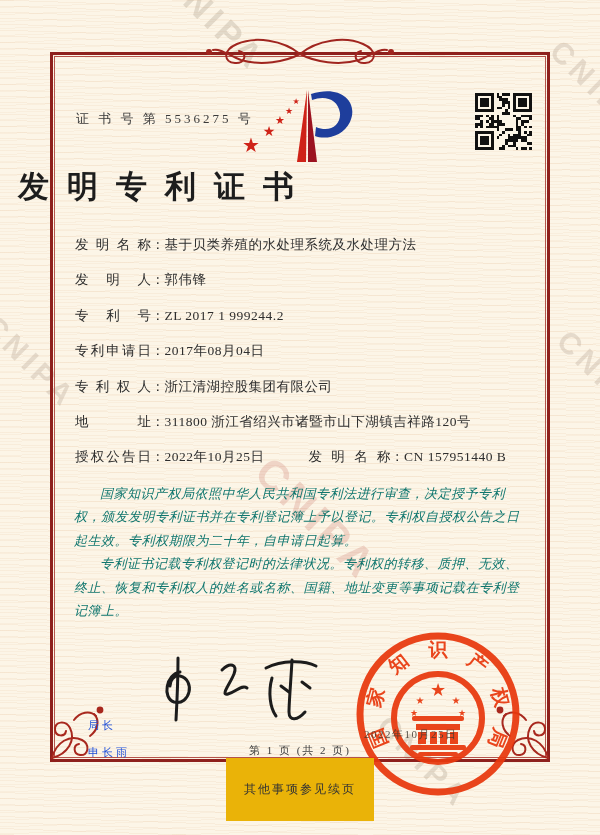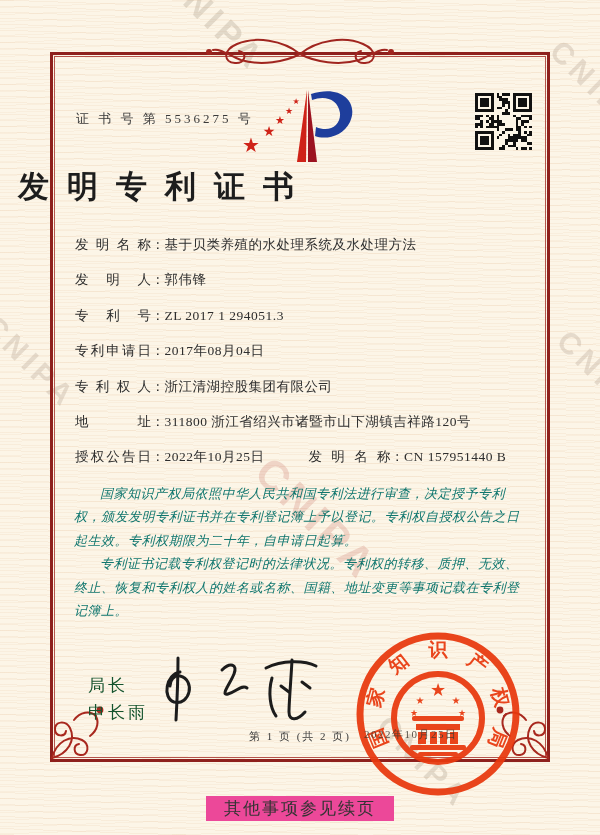--- a/index.html
+++ b/index.html
@@ -39,36 +39,36 @@
     vertical-align:bottom;color:#2e2e2e;
   }
   .fval{letter-spacing:0.5px;}
   .frow .second{margin-left:44px;}
   .paras{
     position:absolute;left:74px;top:482px;width:455px;z-index:2;
     font-size:13px;font-style:italic;line-height:1.8;color:#0f766e;
   }
   .paras p{margin:0;text-indent:2em;letter-spacing:0.5px;}
   .signoff{
-    position:absolute;left:88px;top:672px;z-index:2;font-size:17px;color:#14532d;
+    position:absolute;left:88px;top:712px;z-index:2;font-size:11px;color:#1d4ed8;
     line-height:27px;letter-spacing:3px;
   }
   .signature{position:absolute;left:150px;top:646px;z-index:3;}
   .seal{position:absolute;left:352px;top:628px;z-index:4;opacity:0.93;}
   .sealdate{
     position:absolute;left:364px;top:727px;z-index:5;font-size:11px;
     color:rgba(62,56,48,0.85);letter-spacing:1.5px;white-space:nowrap;
   }
   .pageno{
     position:absolute;left:0;bottom:73px;width:100%;text-align:center;z-index:2;
-    font-size:11px;color:#3c3c3c;letter-spacing:2px;padding-bottom:18px;
+    font-size:11px;color:#3c3c3c;letter-spacing:2px;padding-bottom:4px;
   }
   .footnote-wrap{position:absolute;left:0;bottom:14px;width:100%;text-align:center;z-index:6;}
   .footnote{
-    display:inline-block;background:#ec4899;padding:1px 18px;font-size:17px;
+    display:inline-block;background:#eab308;padding:23px 18px;font-size:12px;
     color:#333;letter-spacing:2px;
   }
   .orn{position:absolute;z-index:2;pointer-events:none;}
 </style>
 </head>
 <body>
 
 <div class="wm" style="left:150px;top:0px;font-size:34px;color:rgba(185,170,152,0.38);">CNIPA</div>
 <div class="wm" style="left:538px;top:70px;font-size:30px;color:rgba(185,170,152,0.35);">CNIPA</div>
 <div class="wm" style="left:-28px;top:345px;font-size:30px;color:rgba(185,170,152,0.35);">CNIPA</div>
@@ -256,21 +256,21 @@
 <div class="title">发明专利证书</div>
 
 <div class="fields">
   <div class="frow">
     <span class="flabel">发明名称</span><span>：</span><span class="fval">基于贝类养殖的水处理系统及水处理方法</span>
   </div>
   <div class="frow">
     <span class="flabel">发明人</span><span>：</span><span class="fval">郭伟锋</span>
   </div>
   <div class="frow">
-    <span class="flabel">专利号</span><span>：</span><span class="fval">ZL 2017 1 294051.3</span>
+    <span class="flabel">专利号</span><span>：</span><span class="fval">ZL 2017 1 999244.2</span>
   </div>
   <div class="frow">
     <span class="flabel">专利申请日</span><span>：</span><span class="fval">2017年08月04日</span>
   </div>
   <div class="frow">
     <span class="flabel">专利权人</span><span>：</span><span class="fval">浙江清湖控股集团有限公司</span>
   </div>
   <div class="frow">
     <span class="flabel">地址</span><span>：</span><span class="fval">311800 浙江省绍兴市诸暨市山下湖镇吉祥路120号</span>
   </div>

